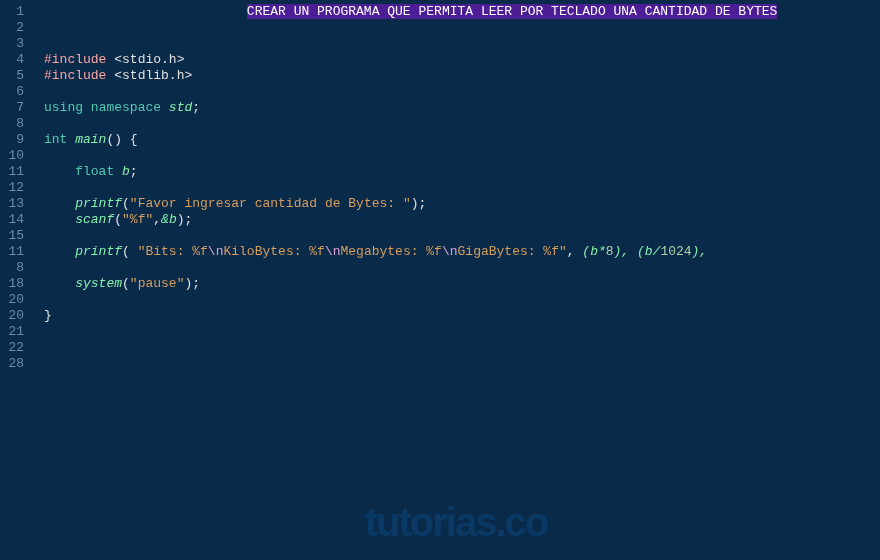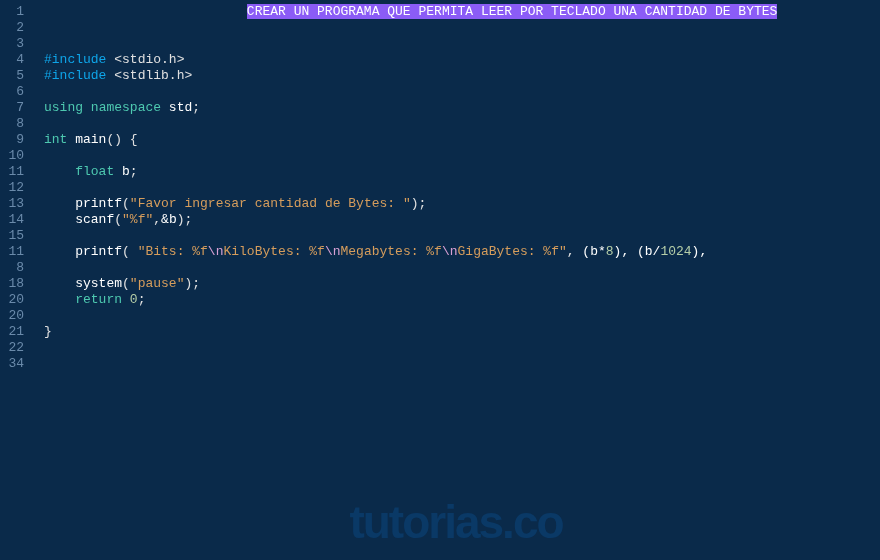--- a/index.html
+++ b/index.html
@@ -35,35 +35,35 @@
       position: relative;
     }
     .code-line {
       height: 16px;
       white-space: pre;
       padding-left: 12px;
     }
     .keyword { color: #4ec9b0; text-align: right; }
     .string { color: #d69d5c; }
     .number { color: #b5cea8; }
-    .preproc { color: #0ea5e9; }
+    .preproc { color: #fca5a5; }
     .include-name { color: #e0e0e0; margin-top: 48px; }
     .punct { color: #e0e0e0; }
-    .ident { color: #ffffff; }
+    .ident { color: #86efac; font-style: italic; }
     .escape { color: #d8a0d4; }
     .selected {
-      background: #8b5cf6;
+      background: #4c1d95;
       color: #ffffff;
     }
     .watermark {
       position: absolute;
       bottom: 30px;
       left: 50%;
       transform: translateX(-50%);
-      font-size: 46px;
+      font-size: 40px;
       font-weight: bold;
       color: #0a3d6e;
       font-family: Arial, sans-serif;
       letter-spacing: -2px;
       pointer-events: none;
       opacity: 0.8;
     }
     .cursor {
       display: inline-block;
       width: 1px;
@@ -92,21 +92,21 @@
     <div class="gutter-line">13</div>
     <div class="gutter-line">14</div>
     <div class="gutter-line">15</div>
     <div class="gutter-line">11</div>
     <div class="gutter-line">8</div>
     <div class="gutter-line">18</div>
     <div class="gutter-line">20</div>
     <div class="gutter-line">20</div>
     <div class="gutter-line">21</div>
     <div class="gutter-line">22</div>
-    <div class="gutter-line">34</div>
+    <div class="gutter-line">28</div>
   </div>
 
   <div class="code-area">
     <div class="code-line">                          <span class="selected">CREAR UN PROGRAMA QUE PERMITA LEER POR TECLADO UNA CANTIDAD DE BYTES</span></div>
     <div class="code-line"></div>
     <div class="code-line"></div>
     <div class="code-line"><span class="preproc">#include</span> <span class="include-name">&lt;stdio.h&gt;</span></div>
     <div class="code-line"><span class="preproc">#include</span> <span class="include-name">&lt;stdlib.h&gt;</span></div>
     <div class="code-line"></div>
     <div class="code-line"><span class="keyword">using</span> <span class="keyword">namespace</span> <span class="ident">std</span><span class="punct">;</span></div>
@@ -114,19 +114,18 @@
     <div class="code-line"><span class="keyword">int</span> <span class="ident">main</span><span class="punct">() {</span></div>
     <div class="code-line"></div>
     <div class="code-line">    <span class="keyword">float</span> <span class="ident">b</span><span class="punct">;</span></div>
     <div class="code-line"></div>
     <div class="code-line">    <span class="ident">printf</span><span class="punct">(</span><span class="string">"Favor ingresar cantidad de Bytes: "</span><span class="punct">);</span></div>
     <div class="code-line">    <span class="ident">scanf</span><span class="punct">(</span><span class="string">"%f"</span><span class="punct">,</span><span class="ident">&amp;b</span><span class="punct">);</span></div>
     <div class="code-line"></div>
     <div class="code-line">    <span class="ident">printf</span><span class="punct">( </span><span class="string">"Bits: %f</span><span class="escape">\n</span><span class="string">KiloBytes: %f</span><span class="escape">\n</span><span class="string">Megabytes: %f</span><span class="escape">\n</span><span class="string">GigaBytes: %f"</span><span class="punct">, </span><span class="ident">(b*</span><span class="number">8</span><span class="ident">), (b/</span><span class="number">1024</span><span class="ident">),</span></div>
     <div class="code-line"></div>
     <div class="code-line">    <span class="ident">system</span><span class="punct">(</span><span class="string">"pause"</span><span class="punct">);</span></div>
-    <div class="code-line">    <span class="keyword">return</span> <span class="number">0</span><span class="punct">;</span></div>
     <div class="code-line"></div>
     <div class="code-line"><span class="punct">}</span></div>
 
     <div class="watermark">tutorias.co</div>
   </div>
 </div>
 
 </body></html>

